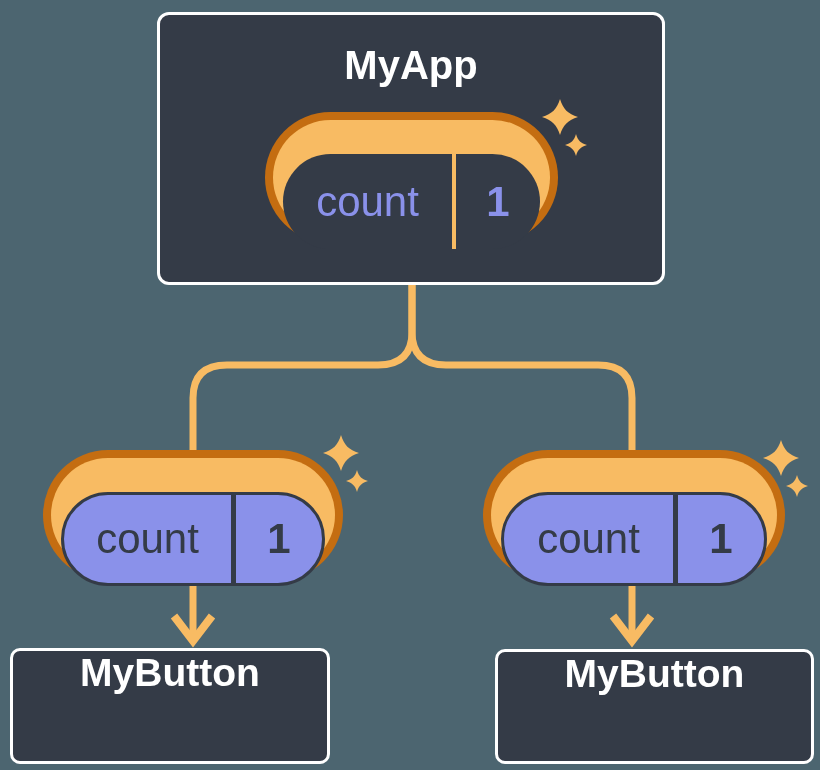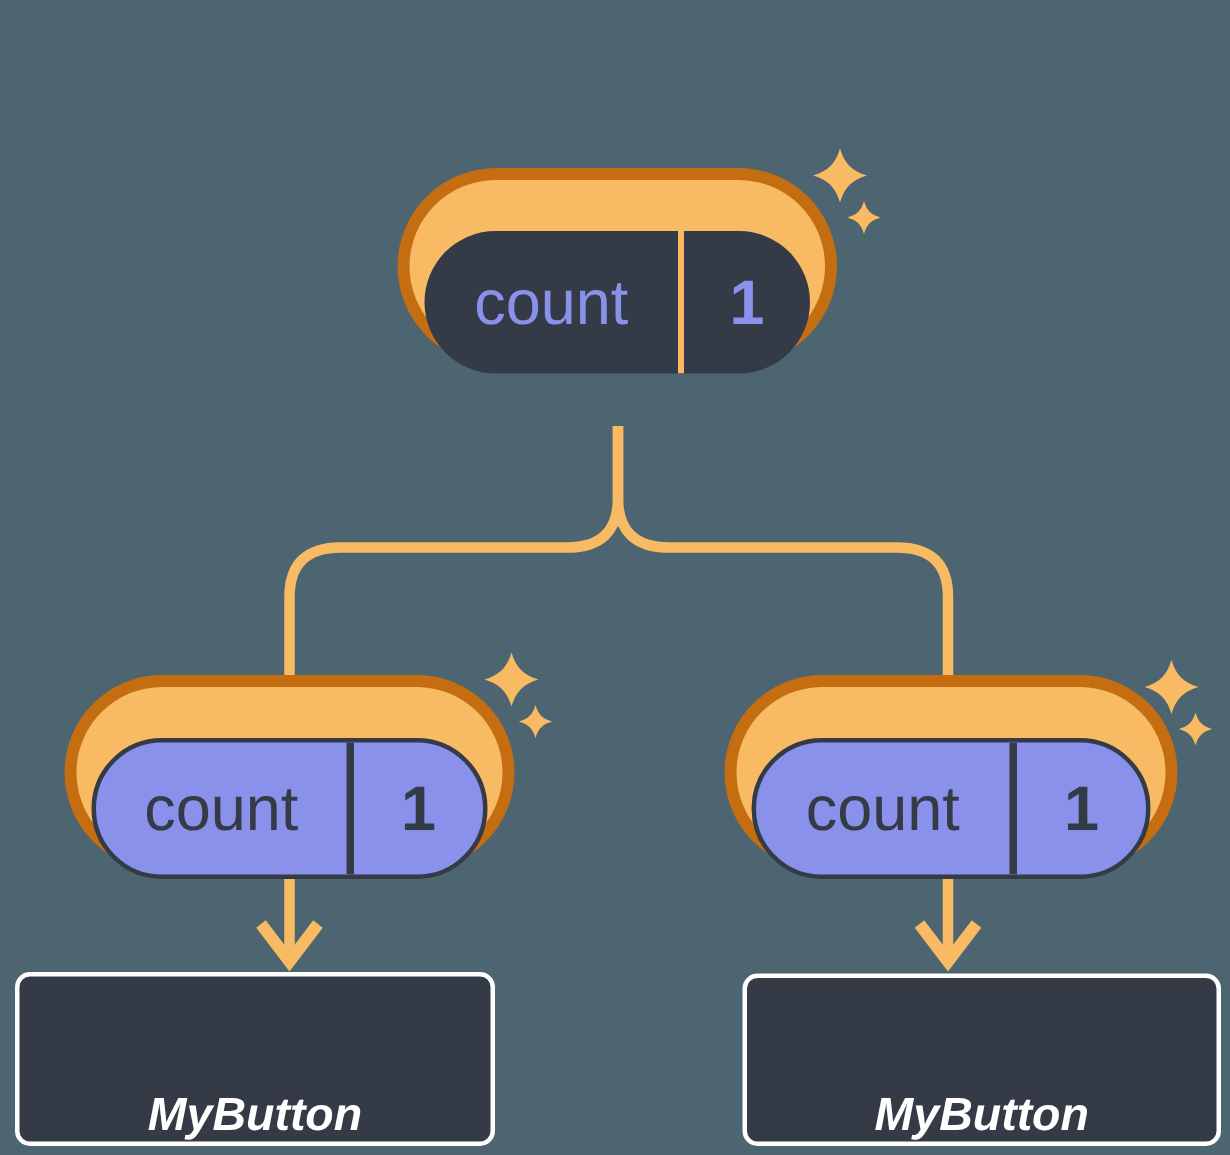--- a/index.html
+++ b/index.html
@@ -36,22 +36,22 @@
     box-sizing:border-box;
     color:var(--node-text);
     z-index:2;
   }
   #node-myapp{left:157px;top:12px;width:508px;height:273px;}
   .node-title{
     padding-top:30px;text-align:center;
     font-size:40px;font-weight:700;line-height:1;
   }
   .node.child{
-    display:flex;align-items:flex-end;justify-content:center;
-    font-size:31px;font-weight:700;border-radius:10px;font-style:italic;
+    display:flex;align-items:flex-start;justify-content:center;
+    font-size:39px;font-weight:700;border-radius:10px;
   }
   #node-btn-left{left:10px;top:648px;width:320px;height:116px;}
   #node-btn-right{left:495px;top:649px;width:319px;height:115px;}
 
   .pill{
     position:absolute;z-index:2;
     background:var(--ring-outer);
     border-radius:999px;
     padding:8px;
     box-sizing:border-box;
@@ -99,20 +99,23 @@
 
   <svg class="connectors" width="820" height="770" viewBox="0 0 820 770">
     <path class="wire" d="M412 284 L412 332 Q412 365 378 365 L227 365 Q193 365 193 398 L193 560"></path>
     <path class="wire" d="M412 284 L412 332 Q412 365 446 365 L598 365 Q632 365 632 398 L632 560"></path>
     <path class="wire" d="M193 575 L193 634"></path>
     <path class="wire head" d="M174 616 L193 641 L212 616"></path>
     <path class="wire" d="M632 575 L632 634"></path>
     <path class="wire head" d="M613 616 L632 641 L651 616"></path>
   </svg>
 
+  <div class="node" id="node-myapp">
+    <div class="node-title">MyApp</div>
+  </div>
 
   <div class="pill" id="pill-root">
     <div class="pill-mid">
       <div class="pill-body root-body">
         <div class="pill-key">count</div>
         <div class="pill-div"></div>
         <div class="pill-val">1</div>
       </div>
     </div>
   </div>

